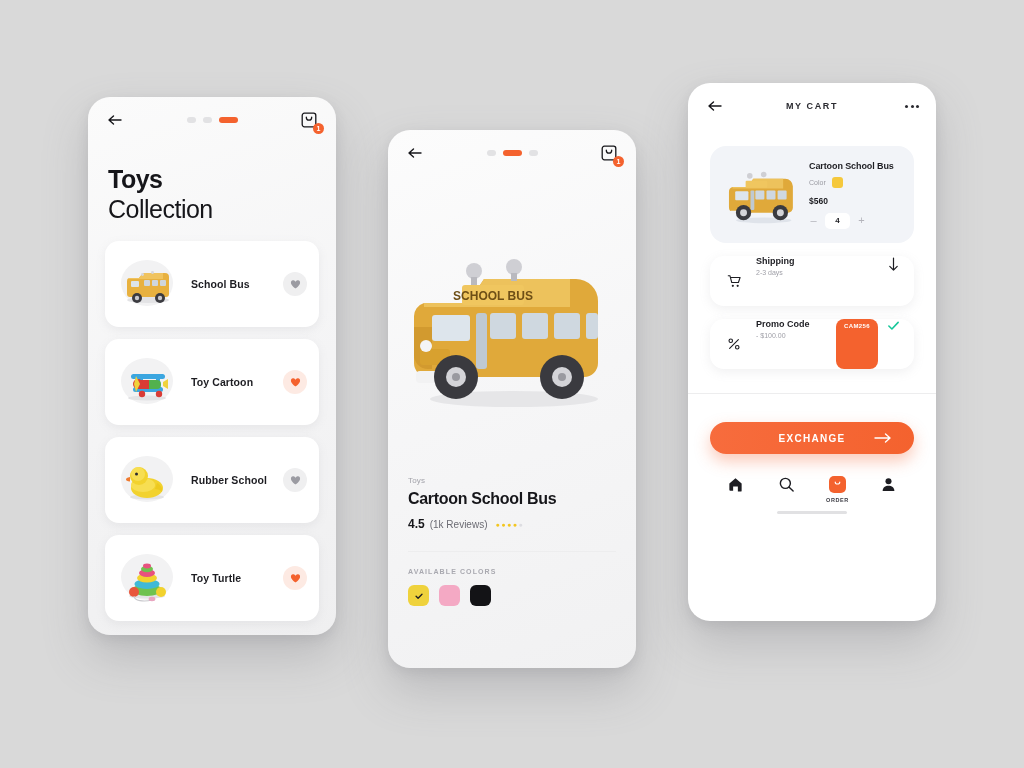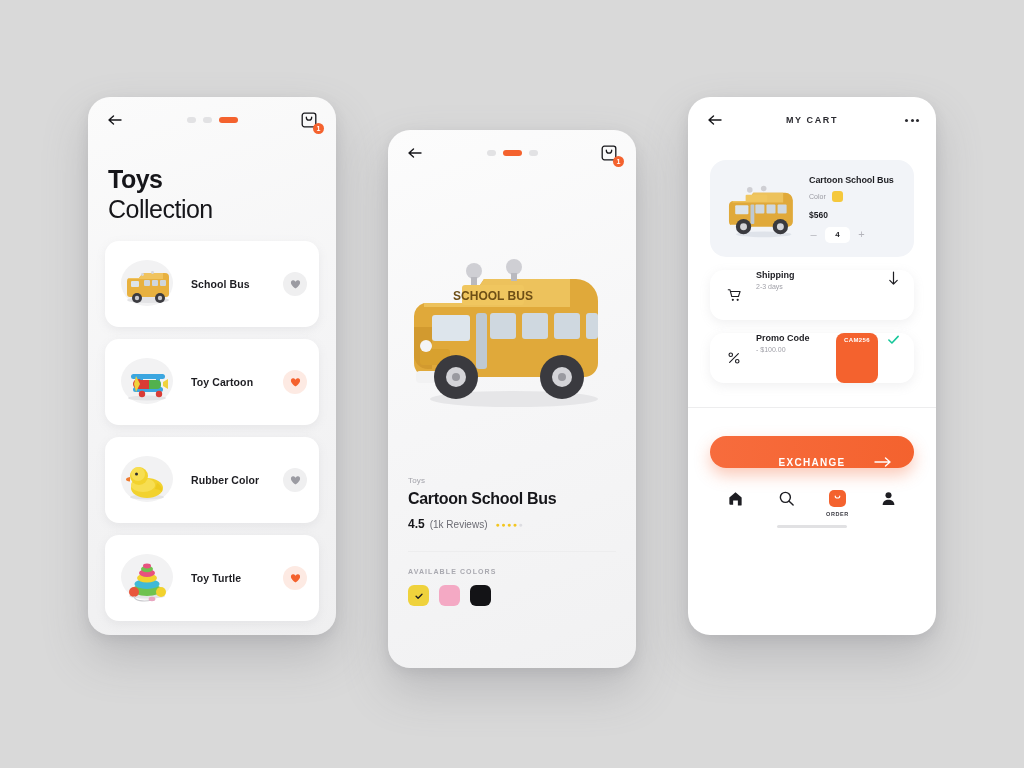--- a/index.html
+++ b/index.html
@@ -16,21 +16,21 @@
     position: absolute;
     background: #fdfdfd;
     border-radius: 22px;
     overflow: hidden;
     box-shadow: 0 22px 45px rgba(120,120,125,.30), 0 4px 12px rgba(120,120,125,.18);
   }
   #phone-list  { left: 88px;  top: 97px;  width: 248px; height: 538px;
                  background: linear-gradient(160deg,#fbfbfb 0%,#f4f4f5 55%,#efeff0 100%); }
   #phone-detail{ left: 388px; top: 130px; width: 248px; height: 538px;
                  background: linear-gradient(160deg,#fcfcfc 0%,#f6f6f7 50%,#f1f1f2 100%); }
-  #phone-cart  { left: 688px; top: 97px;  width: 248px; height: 538px;
+  #phone-cart  { left: 688px; top: 83px;  width: 248px; height: 538px;
                  background: #ffffff; }
 
   
   .topbar { display:flex; align-items:center; height:46px; padding:0 17px; }
   .back-arrow { width:20px; height:20px; flex:0 0 auto; }
   .back-arrow svg { display:block; }
 
   .dots { flex:1; display:flex; justify-content:center; align-items:center; gap:7px; }
   .dot { width:9px; height:6px; border-radius:3px; background:#e2e2e4; }
   .dot.active { width:19px; background:#f4622e; }
@@ -135,21 +135,21 @@
     background:#f4622e; color:#fff; font-size:6px; font-weight:700;
     letter-spacing:.4px; padding:4px 8px; border-radius:8px;
   }
   .check-ico { margin-left:9px; display:flex; }
 
   .cart-div { height:1px; background:#ededee; margin:24px 0 0; }
 
   .exchange {
     margin:28px 22px 0; height:32px; border-radius:17px;
     background:linear-gradient(95deg,#f76c3d 0%,#f4622e 100%);
-    display:flex; align-items:flex-end; justify-content:center; position:relative;
+    display:flex; align-items:center; justify-content:center; position:relative;
     box-shadow:0 7px 16px rgba(244,98,46,.34);
   }
   .exchange span { color:#fff; font-size:10px; font-weight:600; letter-spacing:1.3px; }
   .exchange .arw { position:absolute; right:22px; display:flex; }
 
   .tabbar { display:flex; align-items:flex-start; justify-content:space-around; padding:22px 22px 0; }
   .tab { display:flex; flex-direction:column; align-items:center; gap:4px; width:34px; }
   .tab-lbl { font-size:5.5px; letter-spacing:.6px; color:#3a3a42; font-weight:600; }
   .order-ico { width:17px; height:17px; border-radius:5px; background:#f4622e; display:flex; align-items:center; justify-content:center; }
 </style>
@@ -247,21 +247,21 @@
             <ellipse cx="30" cy="47" rx="17" ry="2.6" fill="#e3e3e5"></ellipse>
             <ellipse cx="30" cy="38" rx="16" ry="10" fill="#f2d22e"></ellipse>
             <ellipse cx="26" cy="35" rx="12" ry="7" fill="#f7de52"></ellipse>
             <circle cx="22" cy="26" r="9" fill="#f2d22e"></circle>
             <circle cx="21" cy="24" r="7" fill="#f7de52"></circle>
             <circle cx="19.5" cy="24" r="1.5" fill="#2a2a2e"></circle>
             <path d="M13 27c-3 .4-4 1.6-4 2.6 0 1 1.2 1.8 4 2z" fill="#ef7a2e"></path>
             <path d="M40 33c4 2 6 6 5 9-2-2-4-3-7-3z" fill="#edc91f"></path>
           </svg>
         </div>
-        <div class="item-name">Rubber Color</div>
+        <div class="item-name">Rubber School</div>
         <div class="heart-btn">
           <svg width="11" height="11" viewBox="0 0 12 12">
               <path d="M6 10.4S1 7.3 1 4.2A2.6 2.6 0 0 1 6 3a2.6 2.6 0 0 1 5 1.2c0 3.1-5 6.2-5 6.2z" fill="#9b9ba2"></path>
             </svg>
         </div>
       </div>
 
       <div class="list-card">
         <div class="thumb">
           <span class="disc"></span>

